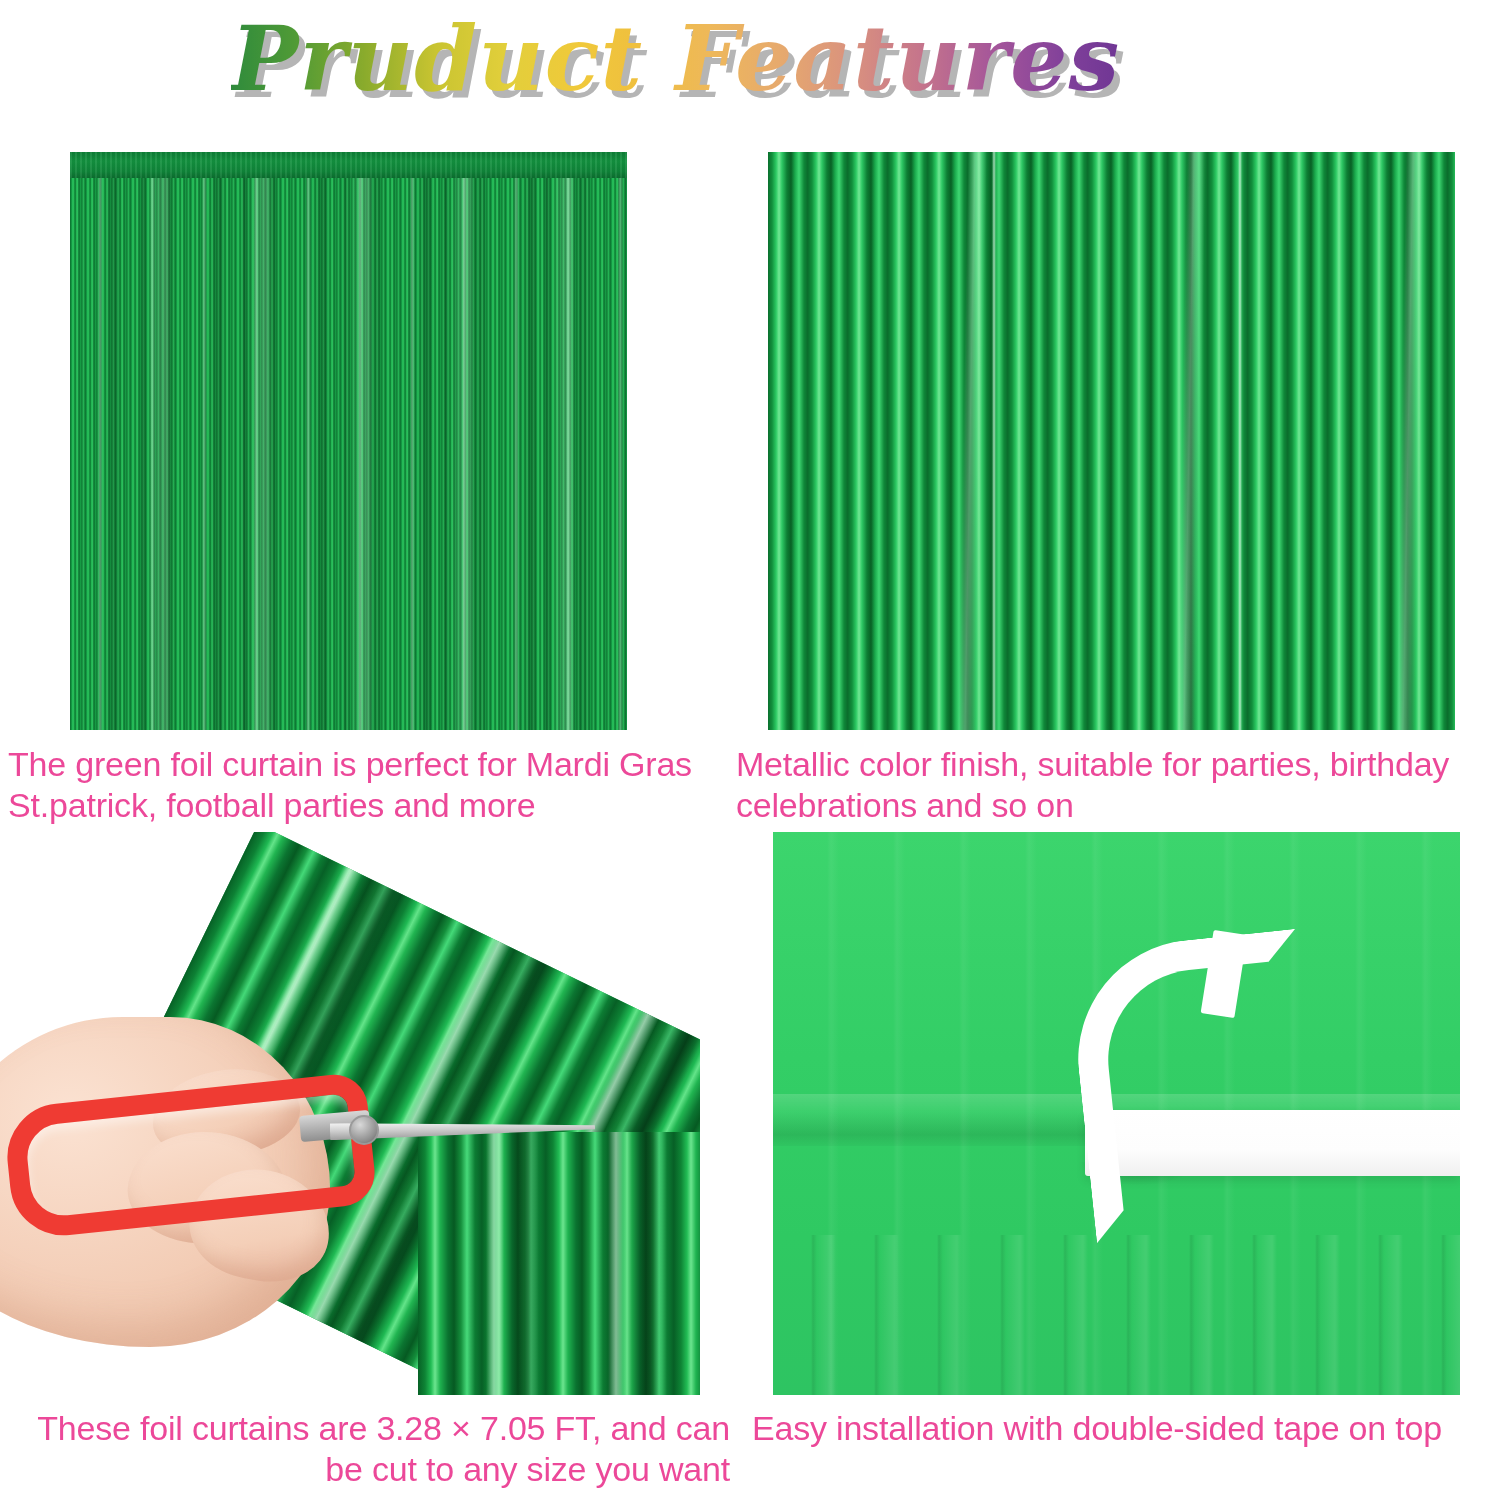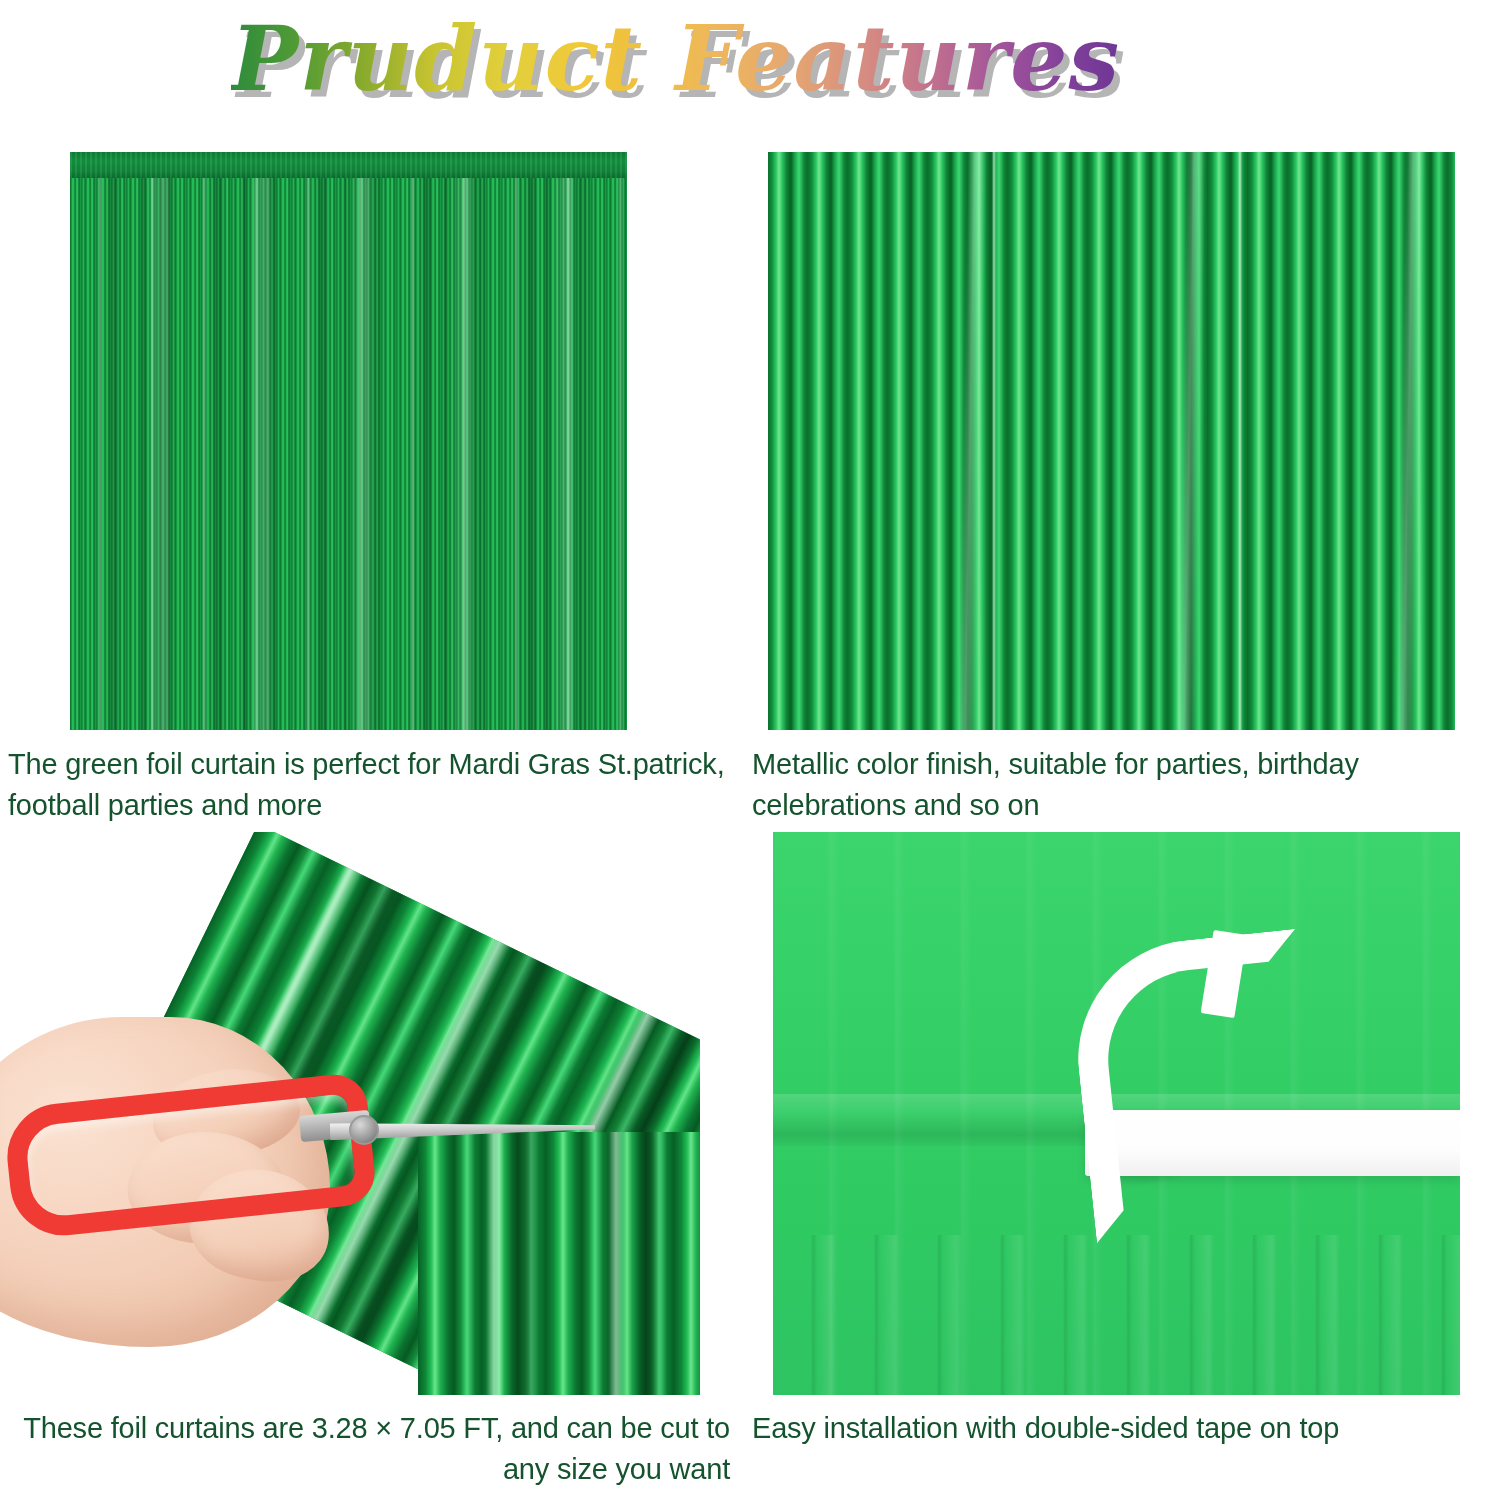--- a/index.html
+++ b/index.html
@@ -312,27 +312,27 @@
   .tape-shadow {
     position: absolute;
     left: 305px; top: 330px; width: 120px; height: 24px;
     background: radial-gradient(ellipse at 50% 0%, rgba(0,0,0,0.20), rgba(0,0,0,0) 70%);
   }
 
   
   .caption {
     position: absolute;
     font-family: "Liberation Sans", sans-serif;
-    font-size: 29px;
+    font-size: 34px;
     line-height: 41px;
-    color: #14532d;
+    color: #ec4899;
     letter-spacing: -0.2px;
   }
   #caption-tl { left: 8px;   top: 744px;  width: 730px; }
-  #caption-tr { left: 752px; top: 744px;  width: 742px; }
+  #caption-tr { left: 736px; top: 744px;  width: 742px; }
   #caption-bl { left: 0;   top: 1408px; width: 730px; text-align: right; }
   #caption-br { left: 752px; top: 1408px; width: 742px; }
 </style>
 </head>
 <body>
 
 <div id="title-bar">
   <div id="page-title">
     <span class="shadow-layer">Pruduct Features</span>
     <span class="grad-layer">Pruduct Features</span>

